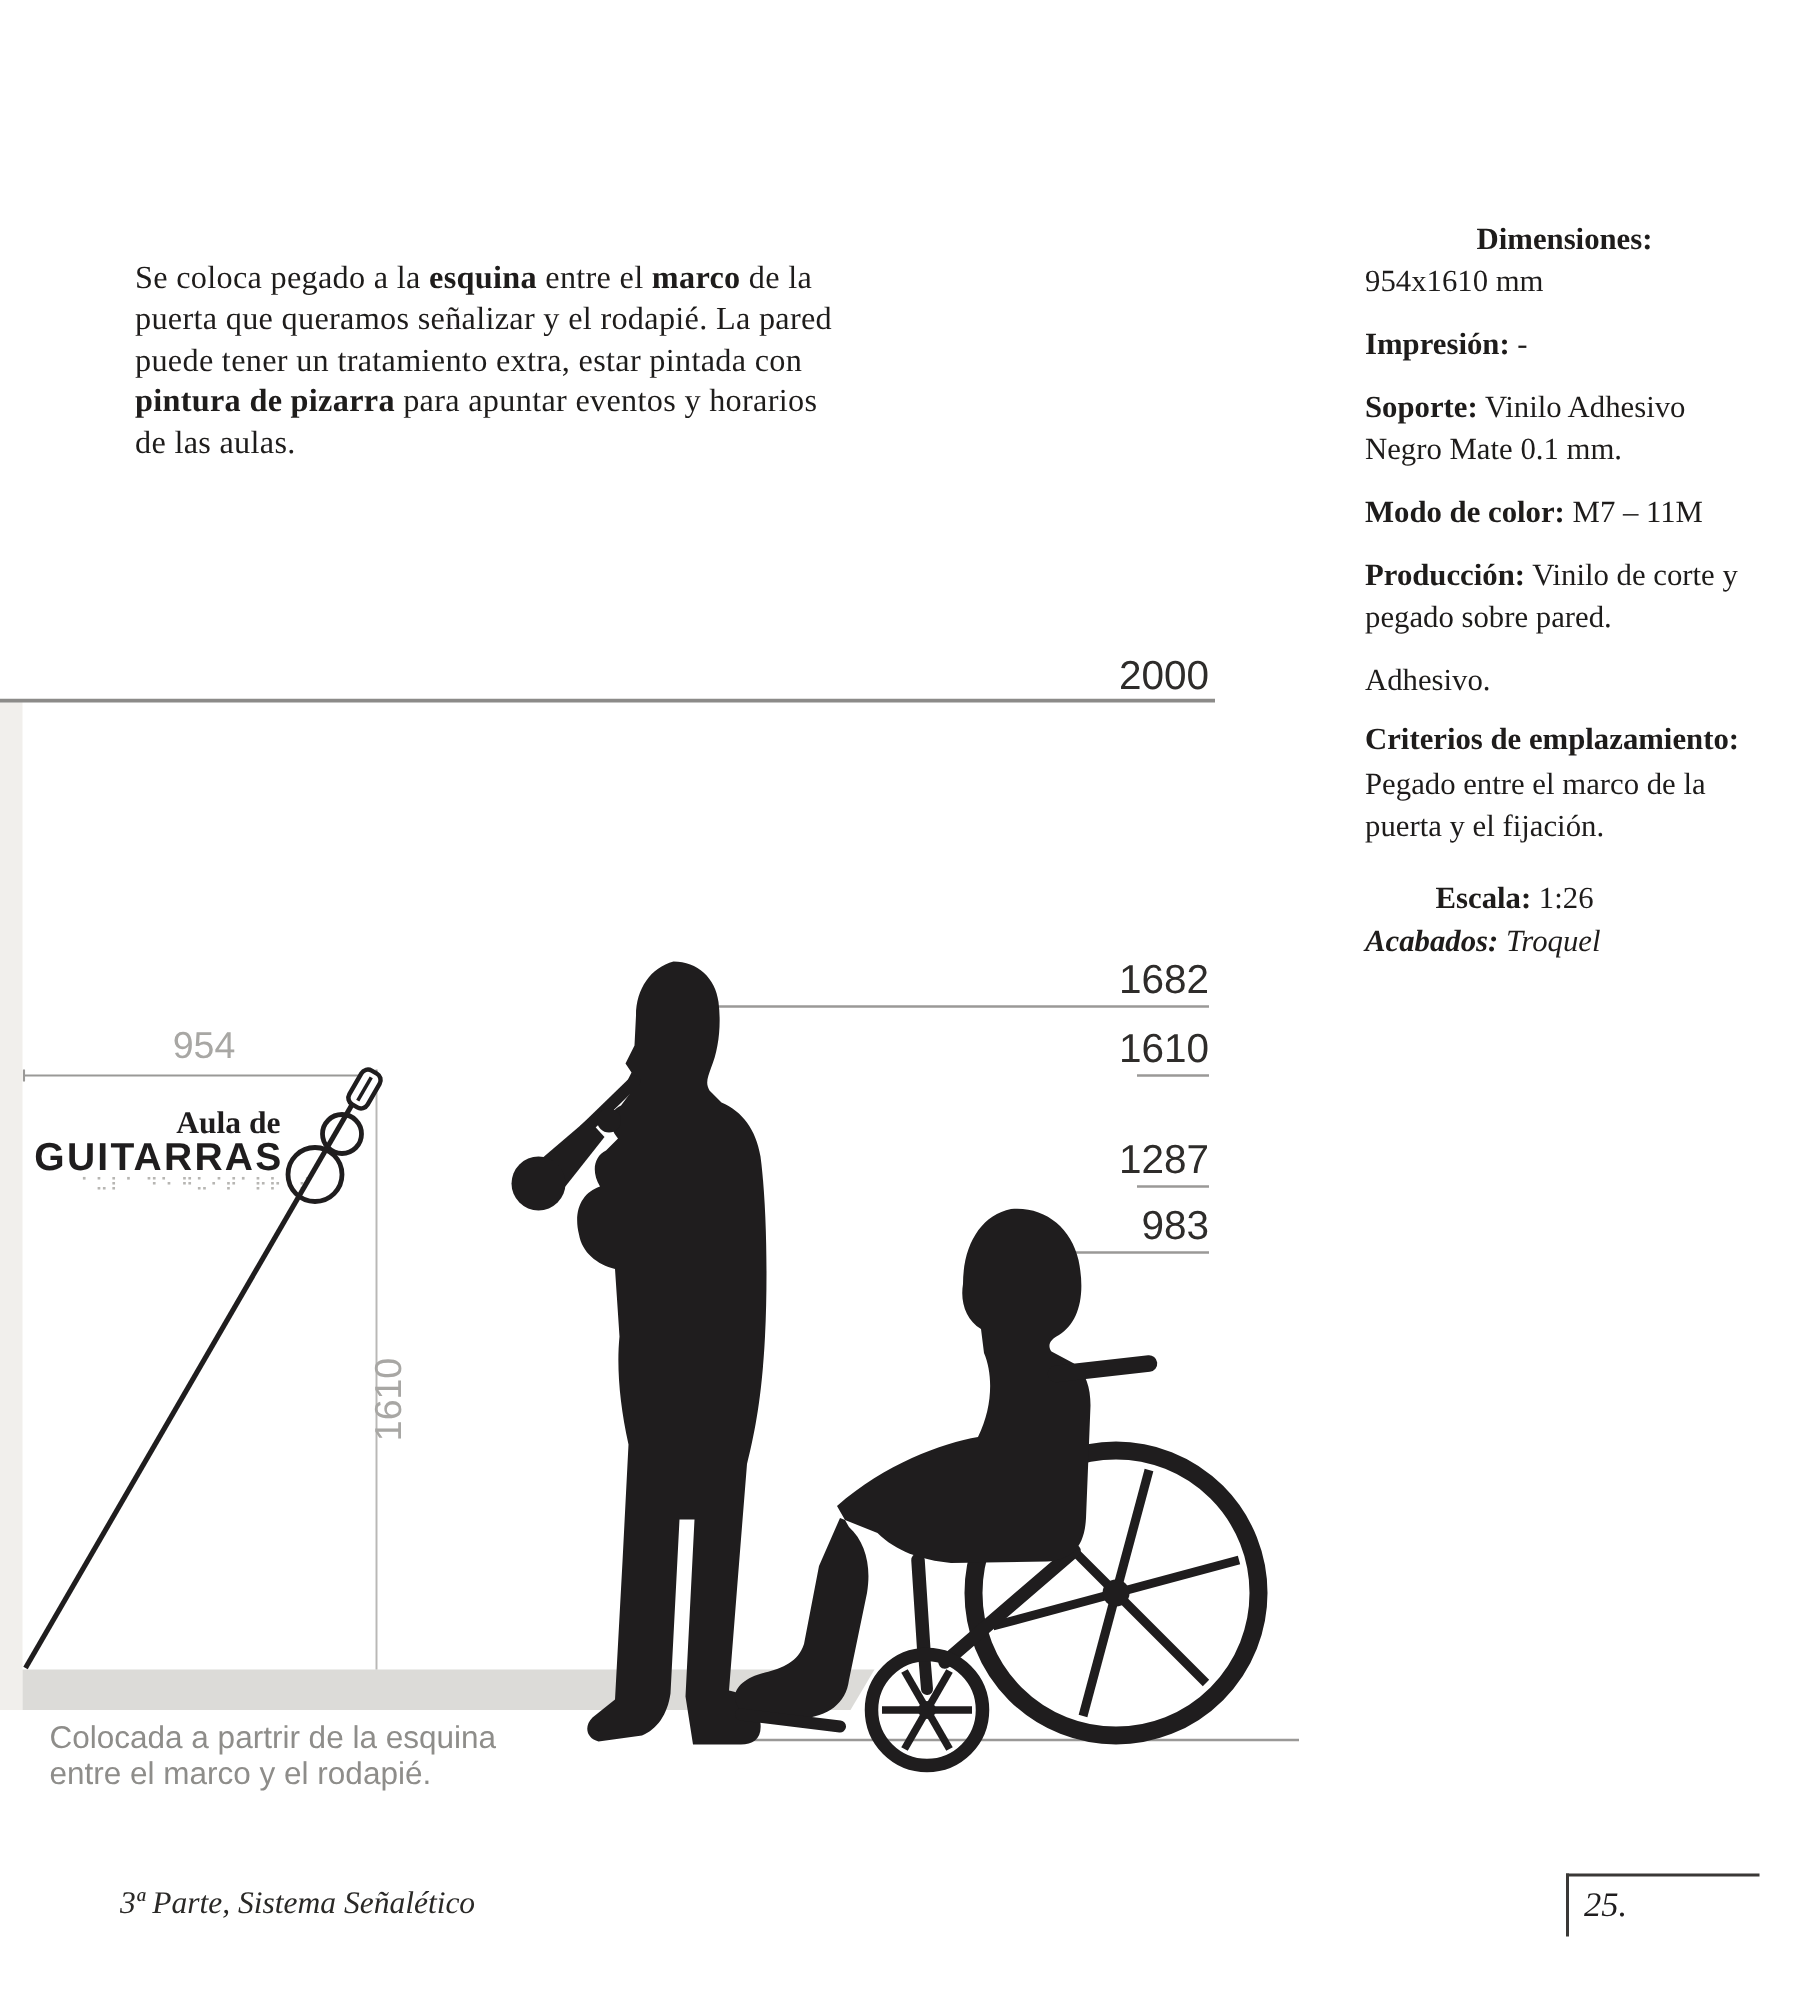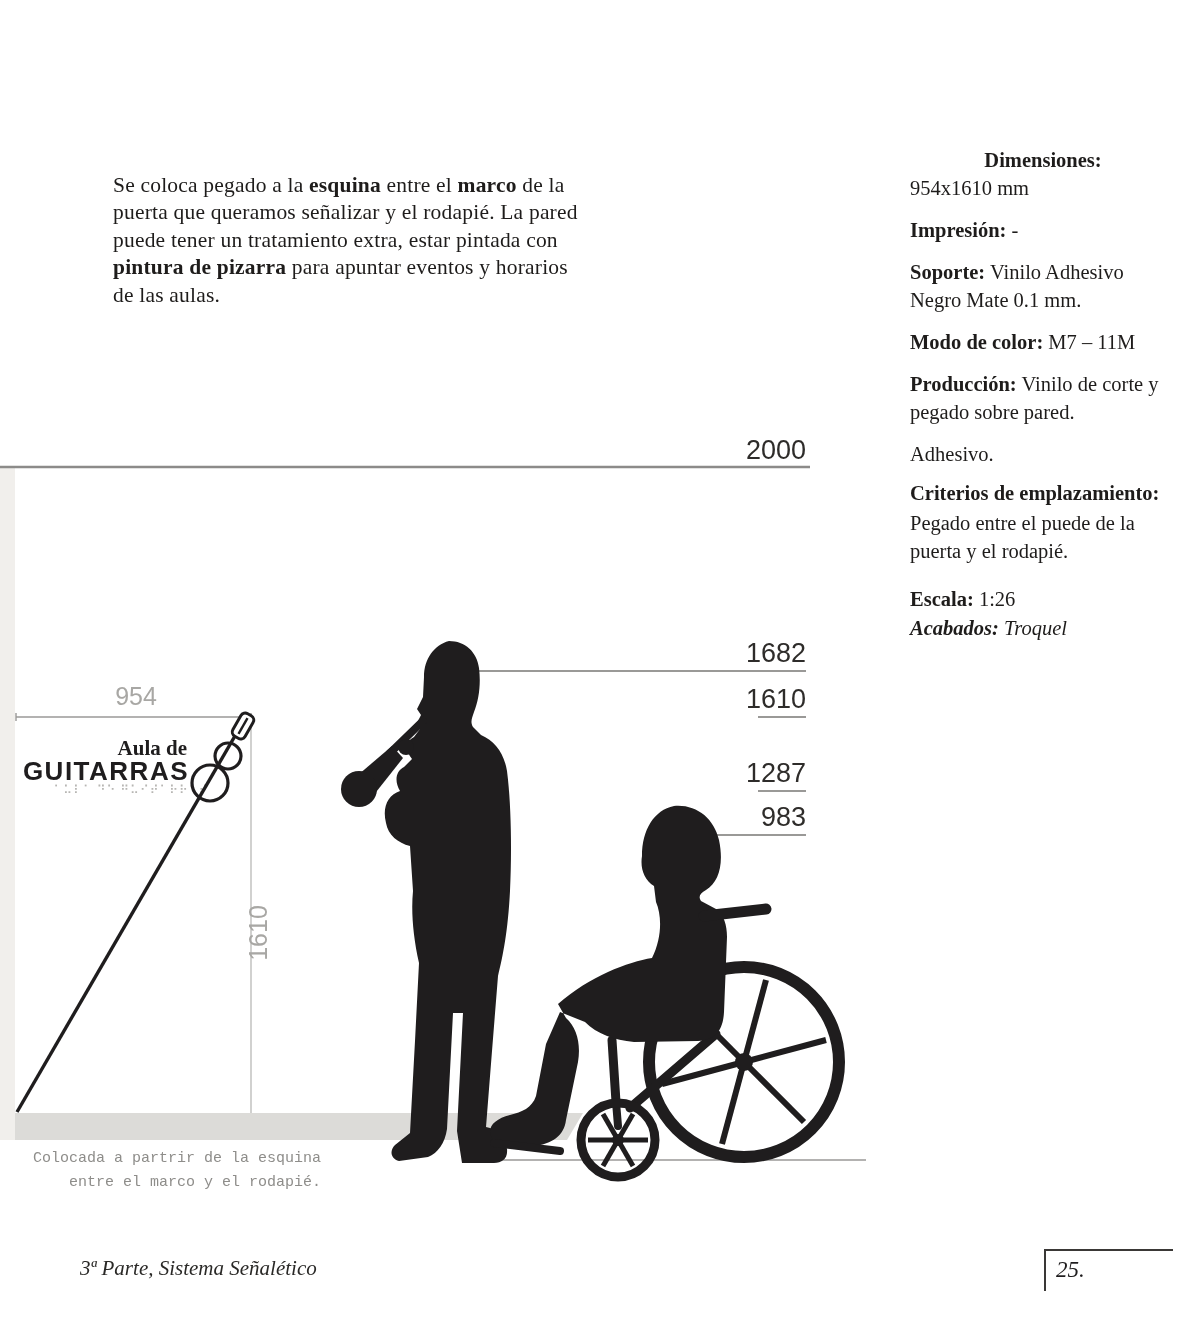--- a/index.html
+++ b/index.html
@@ -1,41 +1,41 @@
 <!DOCTYPE html>
 <html><head>
 <meta charset="utf-8">
 <style>
   html,body{margin:0;padding:0;background:#ffffff;}
   .page{position:relative;width:1200px;height:1326px;background:#ffffff;overflow:hidden;
         font-family:"Liberation Serif", serif;color:#1f1d1e;}
   
   .intro{position:absolute;left:90px;top:150px;width:472px;font-size:21.5px;line-height:27.6px;
-         color:#1e1c1b;letter-spacing:.2px;margin-left:23px;}
+         color:#1e1c1b;letter-spacing:.2px;}
   .intro b{font-weight:700;}
   
   .specs{position:absolute;left:910px;top:146px;width:266px;font-size:20.5px;line-height:28px;color:#1e1c1b;}
   .specs p{margin:0 0 14px 0;}
   .specs b{font-weight:700;}
   .specs .blocklabel b{display:block;text-align:center;}
   .specs .label2line b{display:block;line-height:22px;margin-bottom:5px;}
   .specs .mt-lg{margin-top:20px;}
-  .specs .tight{margin-bottom:1px;}
+  .specs .tight{margin-bottom:1px;margin-left:47px;}
   .specs .mt-xl{font-style:italic;}
   
   .diagram{position:absolute;left:0;top:430px;width:880px;height:790px;}
   .dimnum{font-family:"Liberation Sans", sans-serif;font-size:27px;fill:#2e2c2a;}
   .dimmuted{font-family:"Liberation Sans", sans-serif;font-size:25px;fill:#a8a7a4;}
   .signline1{font-family:"Liberation Serif", serif;font-weight:700;font-size:21px;fill:#1f1d1e;}
   .signline2{font-family:"Liberation Sans", sans-serif;font-weight:700;font-size:26px;
              letter-spacing:1.5px;fill:#1f1d1e;}
   .braille{font-size:12px;fill:#b7b6b3;letter-spacing:1px;}
   
-  .caption{position:absolute;left:33px;top:1147px;font-family:Liberation Mono, monospace;
-           font-size:15px;line-height:24px;color:#8e8d8a;text-align:right;}
+  .caption{position:absolute;left:33px;top:1147px;font-family:Liberation Sans, sans-serif;
+           font-size:21px;line-height:24px;color:#8e8d8a;}
   .caption span{display:block;}
   
   .footer-left{position:absolute;left:80px;top:1256px;font-style:italic;font-size:21px;color:#2a2927;}
   .pagebox{position:absolute;left:1044px;top:1249px;width:127px;height:40px;
            border-top:2.5px solid #3a3836;border-left:2.5px solid #3a3836;}
   .pagebox .num{font-style:italic;font-size:23px;color:#1f1d1e;padding:6px 0 0 10px;}
 </style>
 </head>
 <body>
 
@@ -56,21 +56,21 @@
     <p>
       <b>Modo de color:</b> <span>M7 – 11M</span>
     </p>
     <p>
       <b>Producción:</b> <span>Vinilo de corte y pegado sobre pared.</span>
     </p>
     <p class="blocklabel">
       <span>Adhesivo.</span>
     </p>
     <p class="label2line">
-      <b>Criterios de emplazamiento:</b><span>Pegado entre el puede de la puerta y el rodapié.</span>
+      <b>Criterios de emplazamiento:</b><span>Pegado entre el marco de la puerta y el fijación.</span>
     </p>
     <p class="mt-lg tight">
       <b>Escala:</b> <span>1:26</span>
     </p>
     <p class="mt-xl">
       <b>Acabados:</b> <span>Troquel</span>
     </p>
   </div>
 
   <svg class="diagram" viewBox="0 430 880 790" width="880" height="790" xmlns="http://www.w3.org/2000/svg">

